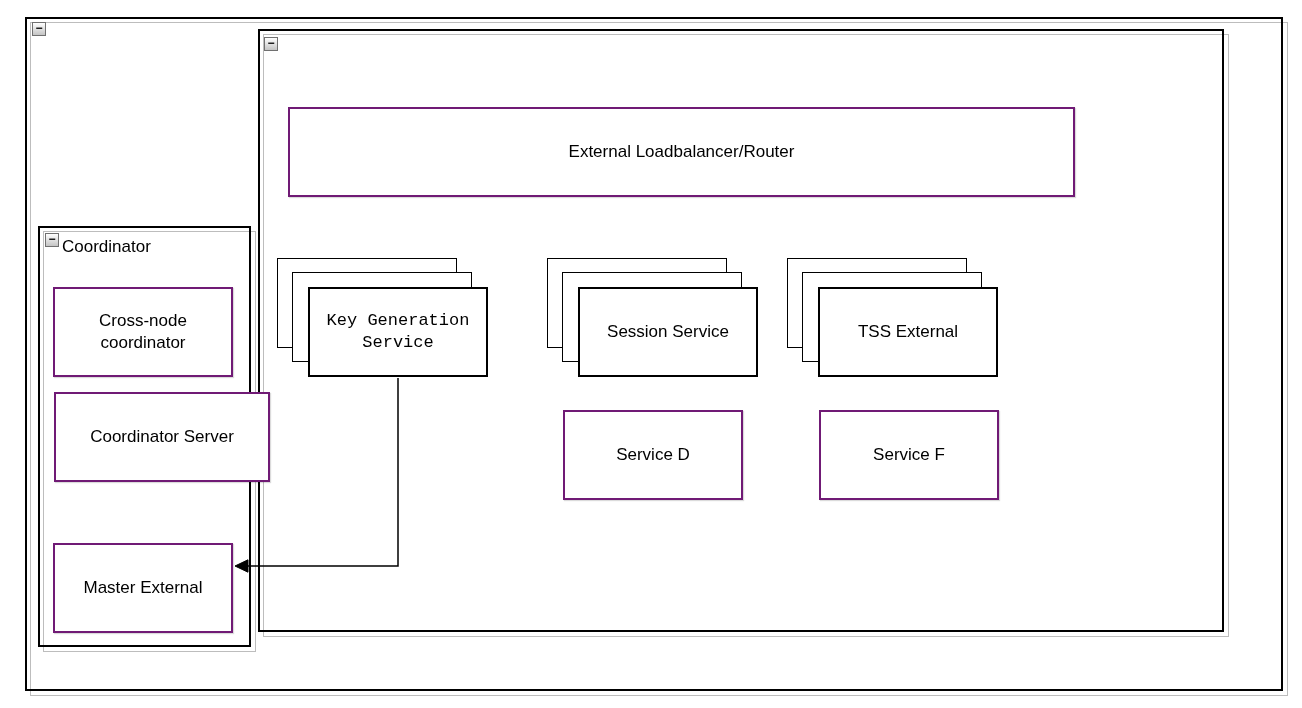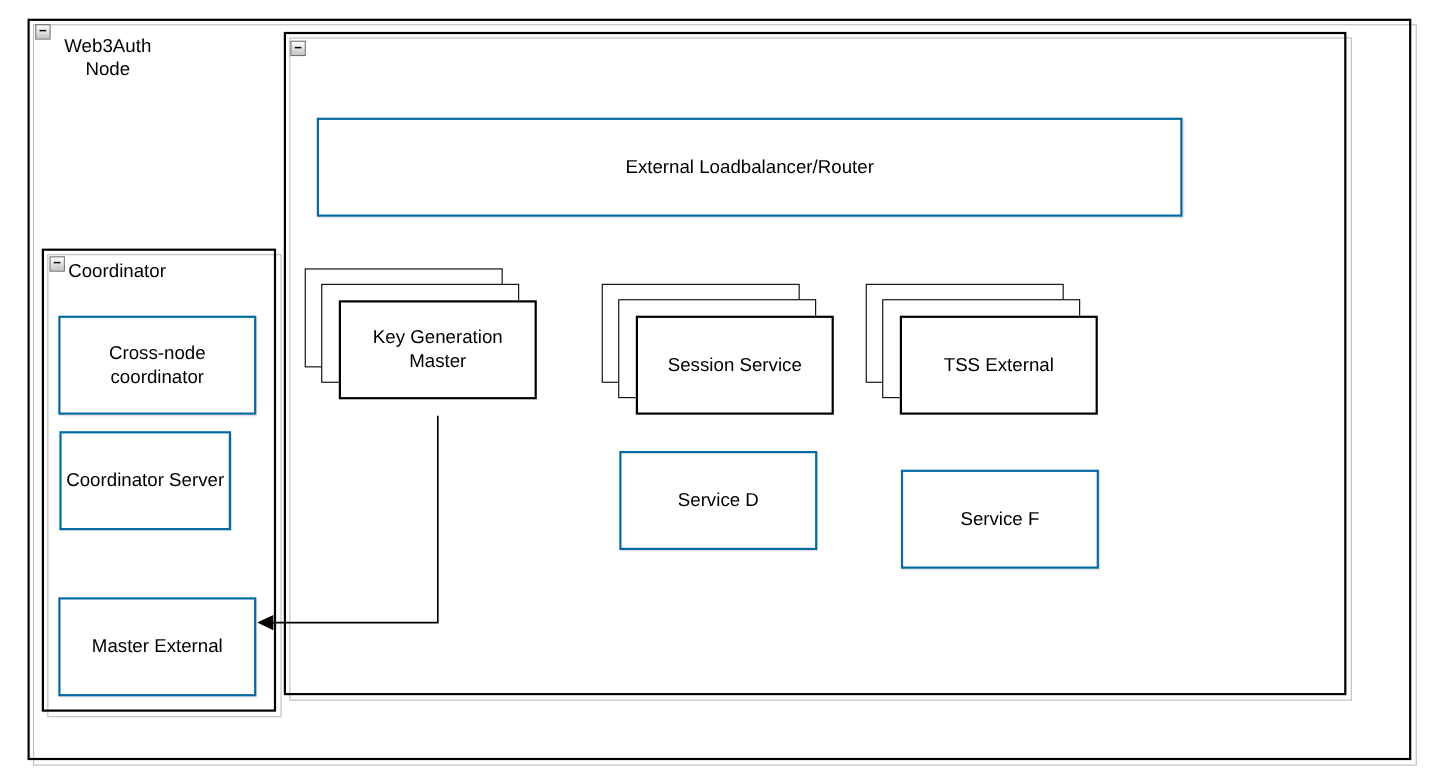--- a/index.html
+++ b/index.html
@@ -25,33 +25,33 @@
   .c-region{left:264px;top:37px;}
   .c-coord{left:45px;top:233px;}
 
   
   .gtitle{position:absolute;font-size:17px;line-height:21px;text-align:center;white-space:nowrap;}
   .t-outer{left:46px;top:31px;width:104px;}
   .t-region{left:292px;top:47px;width:180px;}
   .t-coord{left:62px;top:236px;width:140px;text-align:left;}
 
   
-  .box{position:absolute;background:#ffffff;border:2px solid #0369a1;box-sizing:border-box;
+  .box{position:absolute;background:#ffffff;border:2px solid #701a75;box-sizing:border-box;
        display:flex;align-items:center;justify-content:center;text-align:center;
        font-size:17px;line-height:22px;box-shadow:1px 1px 1px rgba(0,0,0,0.14);}
   .b-lb{left:288px;top:107px;width:787px;height:90px;}
   .b-sd{left:563px;top:410px;width:180px;height:90px;text-align:center;}
-  .b-sf{left:819px;top:427px;width:180px;height:90px;}
+  .b-sf{left:819px;top:410px;width:180px;height:90px;}
   .b-cross{left:53px;top:287px;width:180px;height:90px;text-align:center;}
-  .b-cserver{left:54px;top:392px;width:156px;height:90px;}
+  .b-cserver{left:54px;top:392px;width:216px;height:90px;}
   .b-mdb{left:53px;top:543px;width:180px;height:90px;}
 
   
   .stack{position:absolute;width:212px;height:120px;}
-  .s-kg{left:277px;top:244px;}
+  .s-kg{left:277px;top:258px;font-family:Liberation Mono, monospace;}
   .s-ss{left:547px;top:258px;}
   .s-tss{left:787px;top:258px;}
   .layer{position:absolute;width:180px;height:90px;background:#ffffff;border:1px solid #000;box-sizing:border-box;}
   .layer.l1{left:0;top:0;}
   .layer.l2{left:15px;top:14px;}
   .layer.front{left:31px;top:29px;border-width:2px;display:flex;align-items:center;justify-content:center;
                text-align:center;font-size:17px;line-height:22px;}
 
   .wire{position:absolute;left:0;top:0;width:1302px;height:708px;pointer-events:none;}
 </style>
@@ -59,39 +59,35 @@
 <body>
 
 <div class="canvas">
 
   <div class="group-shadow g-outer-shadow"></div>
   <div class="group-shadow g-region-shadow"></div>
   <div class="group-shadow g-coord-shadow"></div>
 
   <div class="group g-outer"></div>
   <div class="collapse c-outer">−</div>
-  <div class="gtitle t-outer">
-    <div>Web3Auth</div>
-    <div>Node</div>
-  </div>
 
   <div class="group g-region"></div>
   <div class="collapse c-region">−</div>
 
   <div class="box b-lb">
     <span>External Loadbalancer/Router</span>
   </div>
 
   <div class="stack s-kg">
     <div class="layer l1"></div>
     <div class="layer l2"></div>
     <div class="layer front">
       <span>
         <div>Key Generation</div>
-        <div>Master</div>
+        <div>Service</div>
       </span>
     </div>
   </div>
 
   <div class="stack s-ss">
     <div class="layer l1"></div>
     <div class="layer l2"></div>
     <div class="layer front">
       <span>Session Service</span>
     </div>

